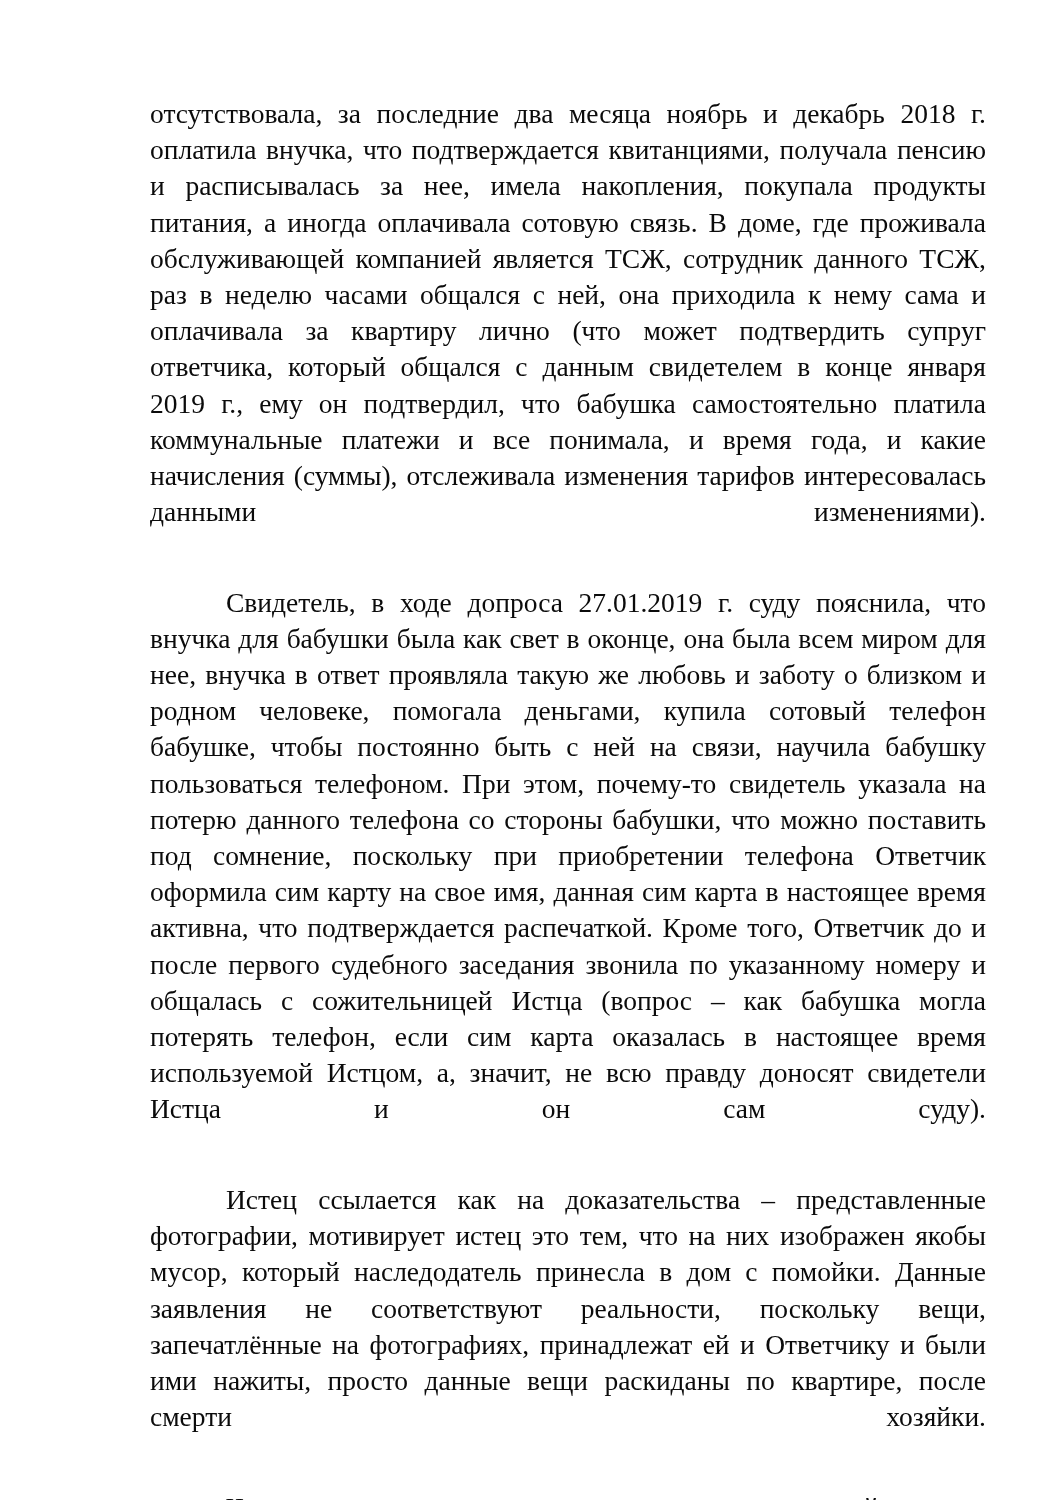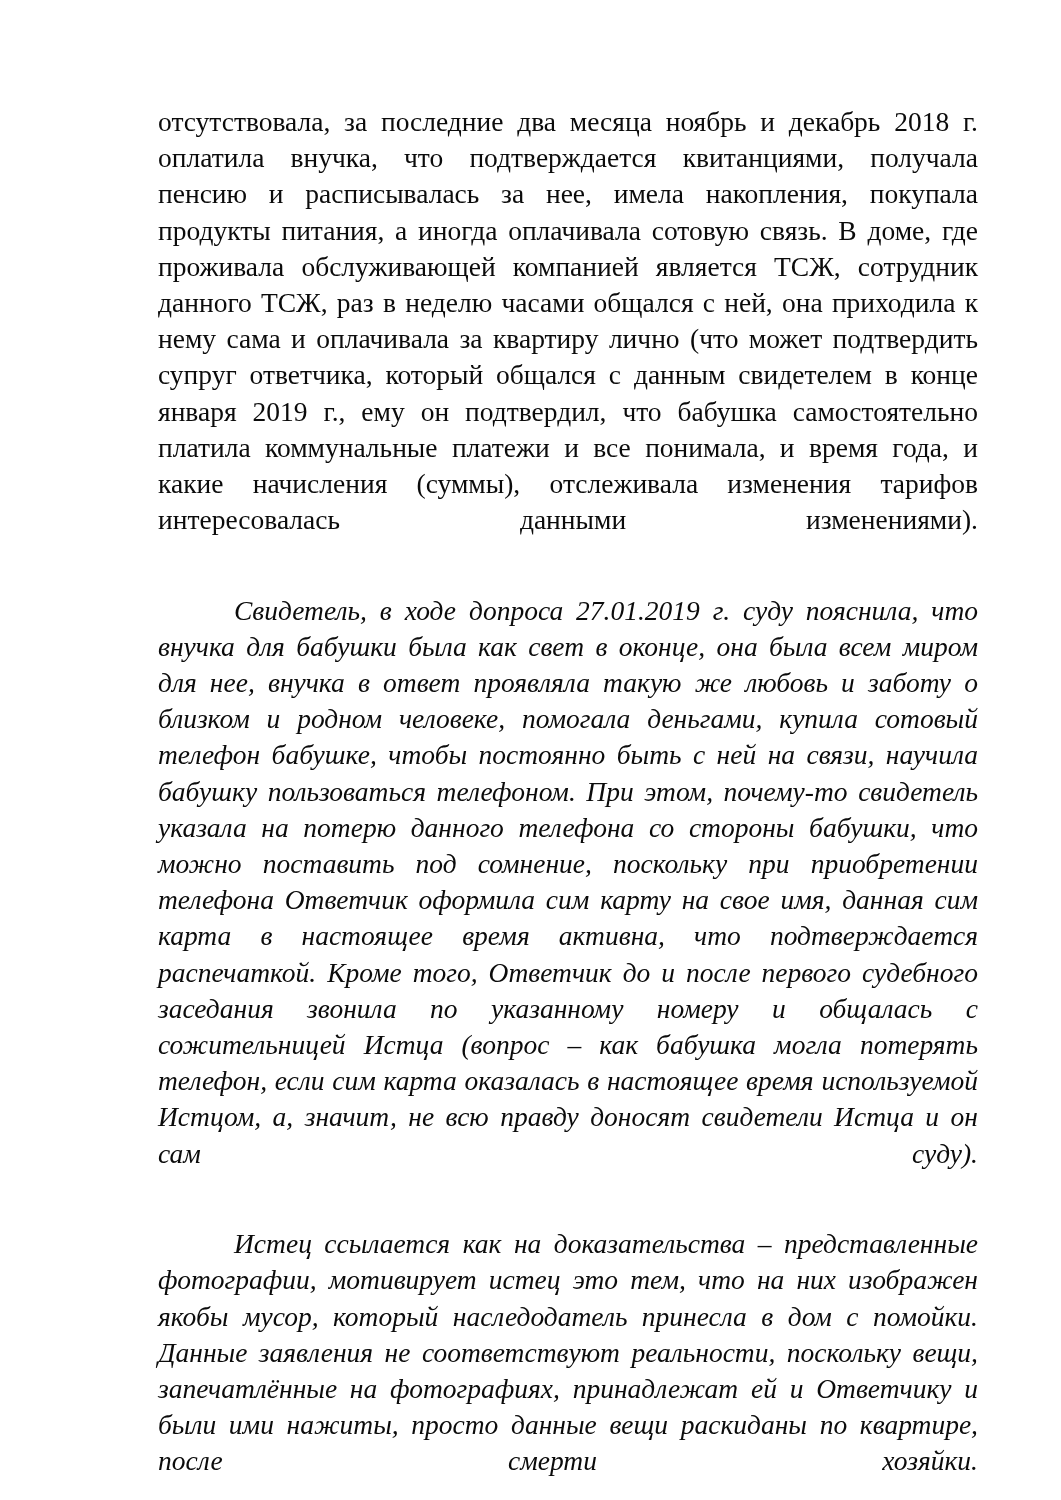--- a/index.html
+++ b/index.html
@@ -26,34 +26,33 @@
     font-family: "Liberation Serif", "DejaVu Serif", serif;
     font-size: 27.5px;
     line-height: 36.2px;
     color: #0b0b0b;
     text-align: justify;
     text-justify: inter-word;
     -webkit-font-smoothing: antialiased;
   }
 
   .para {
-    margin: 8px;
+    margin: 0;
     text-align: justify;
     text-justify: inter-word;
     hyphens: none;
     word-spacing: 0.02em;
   }
 
   .para + .para {
     margin-top: 18px;
   }
 
   .para.indented {
     text-indent: 76px;
-    font-style: italic;
   }
 
   
   .para::after {
     content: "";
     display: inline-block;
     width: 100%;
   }
 </style>
 </head>

